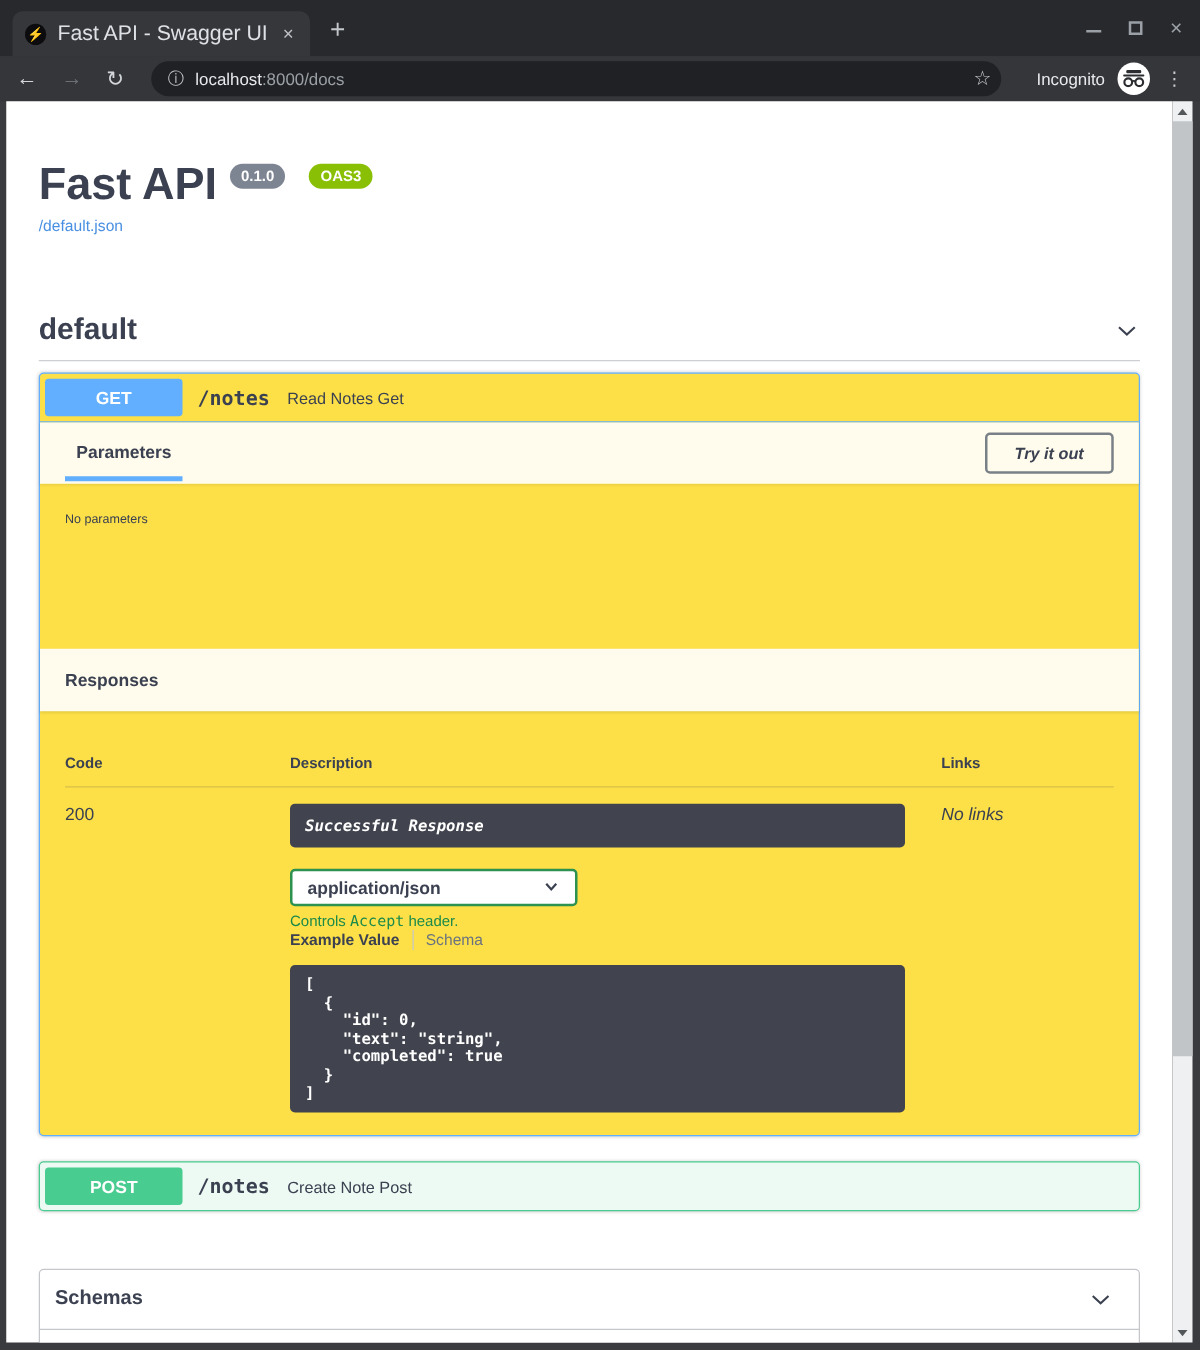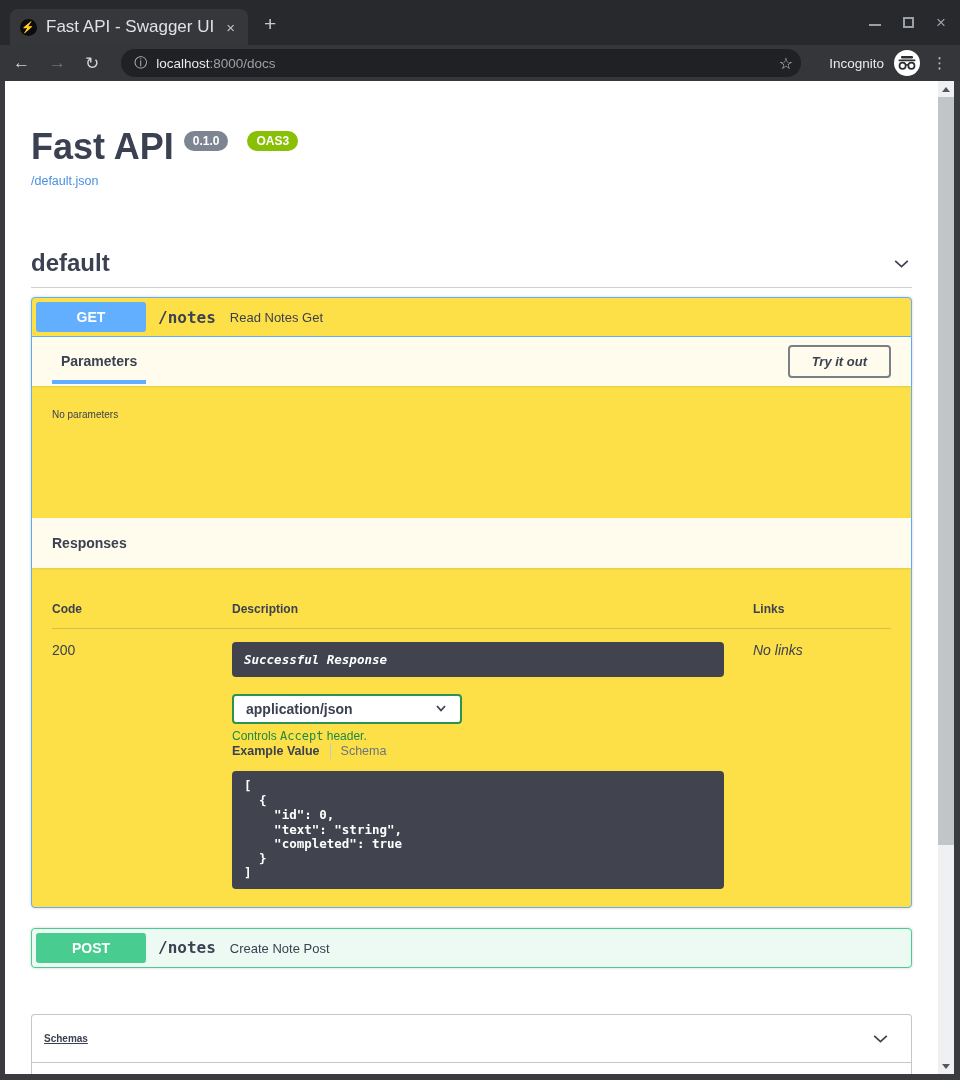--- a/index.html
+++ b/index.html
@@ -110,21 +110,21 @@
   .ex-sep { width:1px; height:16px; background:#c4c8cc; margin:0 10px; }
   .ex-inactive { color:#6b7380; }
   .code-block { margin-top:12px; background:var(--code-bg,#41444e); border-radius:4px; padding:8px 12px;
                 color:#fff; font-family:"DejaVu Sans Mono",monospace; font-size:12.5px; font-weight:600;
                 line-height:14.5px; white-space:pre; }
 
   
   .models { margin-top:46px; border:1px solid rgba(59,65,81,.3); border-radius:4px; background:#fff; }
   .models-head { display:flex; justify-content:space-between; align-items:center;
                  padding:13px 20px 13px 12px; border-bottom:1px solid rgba(59,65,81,.3); }
-  .models-title { font-size:10px; font-weight:bold; color:var(--accent-dark,#3b4151);text-decoration:underline; }
+  .models-title { font-size:16px; font-weight:bold; color:var(--accent-dark,#3b4151); }
   .model-container { margin:20px; background:#f0f1f1; border-radius:4px; padding:16px 16px 34px;
                      display:flex; align-items:center; gap:17px; }
 </style>
 </head>
 <body>
 
 <div class="tabstrip">
   <div class="tab">
     <span class="favicon">⚡</span>
     <span class="tab-title">Fast API - Swagger UI</span>

